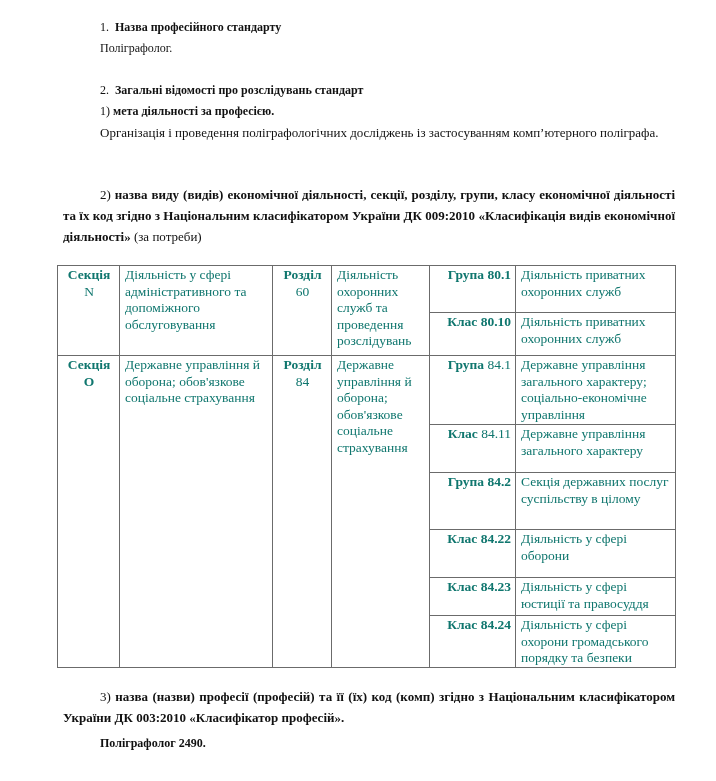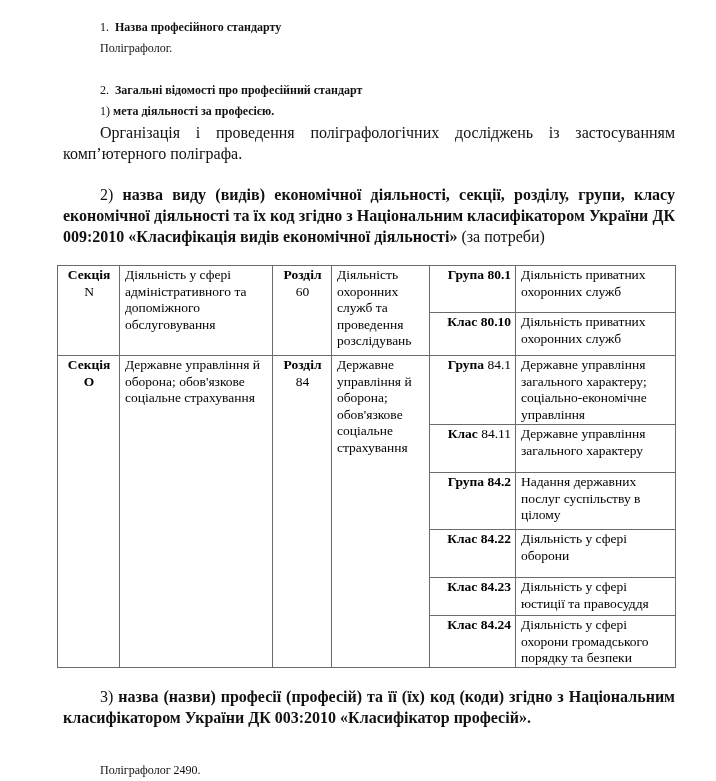--- a/index.html
+++ b/index.html
@@ -22,88 +22,88 @@
       width: 612px;
     }
     .line {
       font-size: 12px;
       line-height: 21px;
       white-space: nowrap;
     }
     .indent { padding-left: 37px; }
     .bold { font-weight: bold; }
     .justify {
-      font-size: 16px;
+      font-size: 13px;
       line-height: 21px;
       text-align: justify;
       text-align-last: left;
     }
     .first-indent { text-indent: 37px; }
 
     #sec1-heading { position: absolute; top: 17px; }
     #sec1-body { position: absolute; top: 38px; }
     #sec2-heading { position: absolute; top: 80px; }
     #sub1-heading { position: absolute; top: 101px; }
     #sub1-body { position: absolute; top: 122px; width: 612px; }
     #sub2-heading { position: absolute; top: 184px; width: 612px; }
     #sub3-heading { position: absolute; top: 686px; width: 612px; }
-    #sub3-body { position: absolute; top: 760px; }
+    #sub3-body { position: absolute; top: 733px; font-weight: bold; }
 
     
     #activity-table {
       position: absolute;
       left: 57px;
       top: 265px;
       border-collapse: collapse;
       font-size: 13.5px;
       line-height: 16.5px;
       table-layout: fixed;
     }
     #activity-table td {
       border: 1px solid #6b6b6b;
       vertical-align: top;
       padding: 1px 4px 0 5px;
-      color: #000000;
+      color: #0f766e;
     }
     .c-center { text-align: center; }
     .c-code { text-align: right; white-space: nowrap; }
     .lbl { font-weight: bold; }
     .val-bold { font-weight: bold; }
   </style>
 </head>
 <body>
 
 <div class="page">
 
   <div id="sec1-heading" class="line indent">
     <span>1.</span>&nbsp;
     <span class="bold">Назва професійного стандарту</span>
   </div>
   <div id="sec1-body" class="line indent">Поліграфолог.</div>
 
   <div id="sec2-heading" class="line indent">
     <span>2.</span>&nbsp;
-    <span class="bold">Загальні відомості про професійний стандарт</span>
+    <span class="bold">Загальні відомості про розслідувань стандарт</span>
   </div>
 
   <div id="sub1-heading" class="line indent">
     <span>1)</span>
     <span class="bold">мета діяльності за професією.</span>
   </div>
   <div id="sub1-body" class="justify first-indent">Організація і проведення поліграфологічних досліджень із застосуванням комп’ютерного поліграфа.</div>
 
   <div id="sub2-heading" class="justify first-indent">
     <span>2)</span>
     <span class="bold">назва виду (видів) економічної діяльності, секції, розділу, групи, класу економічної діяльності та їх код згідно з Національним класифікатором України ДК 009:2010 «Класифікація видів економічної діяльності»</span>
     <span>(за потреби)</span>
   </div>
 
   <div id="sub3-heading" class="justify first-indent">
     <span>3)</span>
-    <span class="bold">назва (назви) професії (професій) та її (їх) код (коди) згідно з Національним класифікатором України ДК 003:2010 «Класифікатор професій».</span>
+    <span class="bold">назва (назви) професії (професій) та її (їх) код (комп) згідно з Національним класифікатором України ДК 003:2010 «Класифікатор професій».</span>
   </div>
   <div id="sub3-body" class="line indent">Поліграфолог 2490.</div>
 </div>
 
 <table id="activity-table">
   <colgroup>
     <col style="width:62px">
     <col style="width:153px">
     <col style="width:59px">
     <col style="width:98px">
@@ -159,21 +159,21 @@
         <span class="lbl">Клас</span>
         <span>84.11</span>
       </td>
       <td>Державне управління загального характеру</td>
     </tr>
     <tr style="height:57px">
       <td class="c-code">
         <span class="lbl">Група</span>
         <span class="val-bold">84.2</span>
       </td>
-      <td>Надання державних послуг суспільству в цілому</td>
+      <td>Секція державних послуг суспільству в цілому</td>
     </tr>
     <tr style="height:48px">
       <td class="c-code">
         <span class="lbl">Клас</span>
         <span class="val-bold">84.22</span>
       </td>
       <td>Діяльність у сфері оборони</td>
     </tr>
     <tr style="height:38px">
       <td class="c-code">

